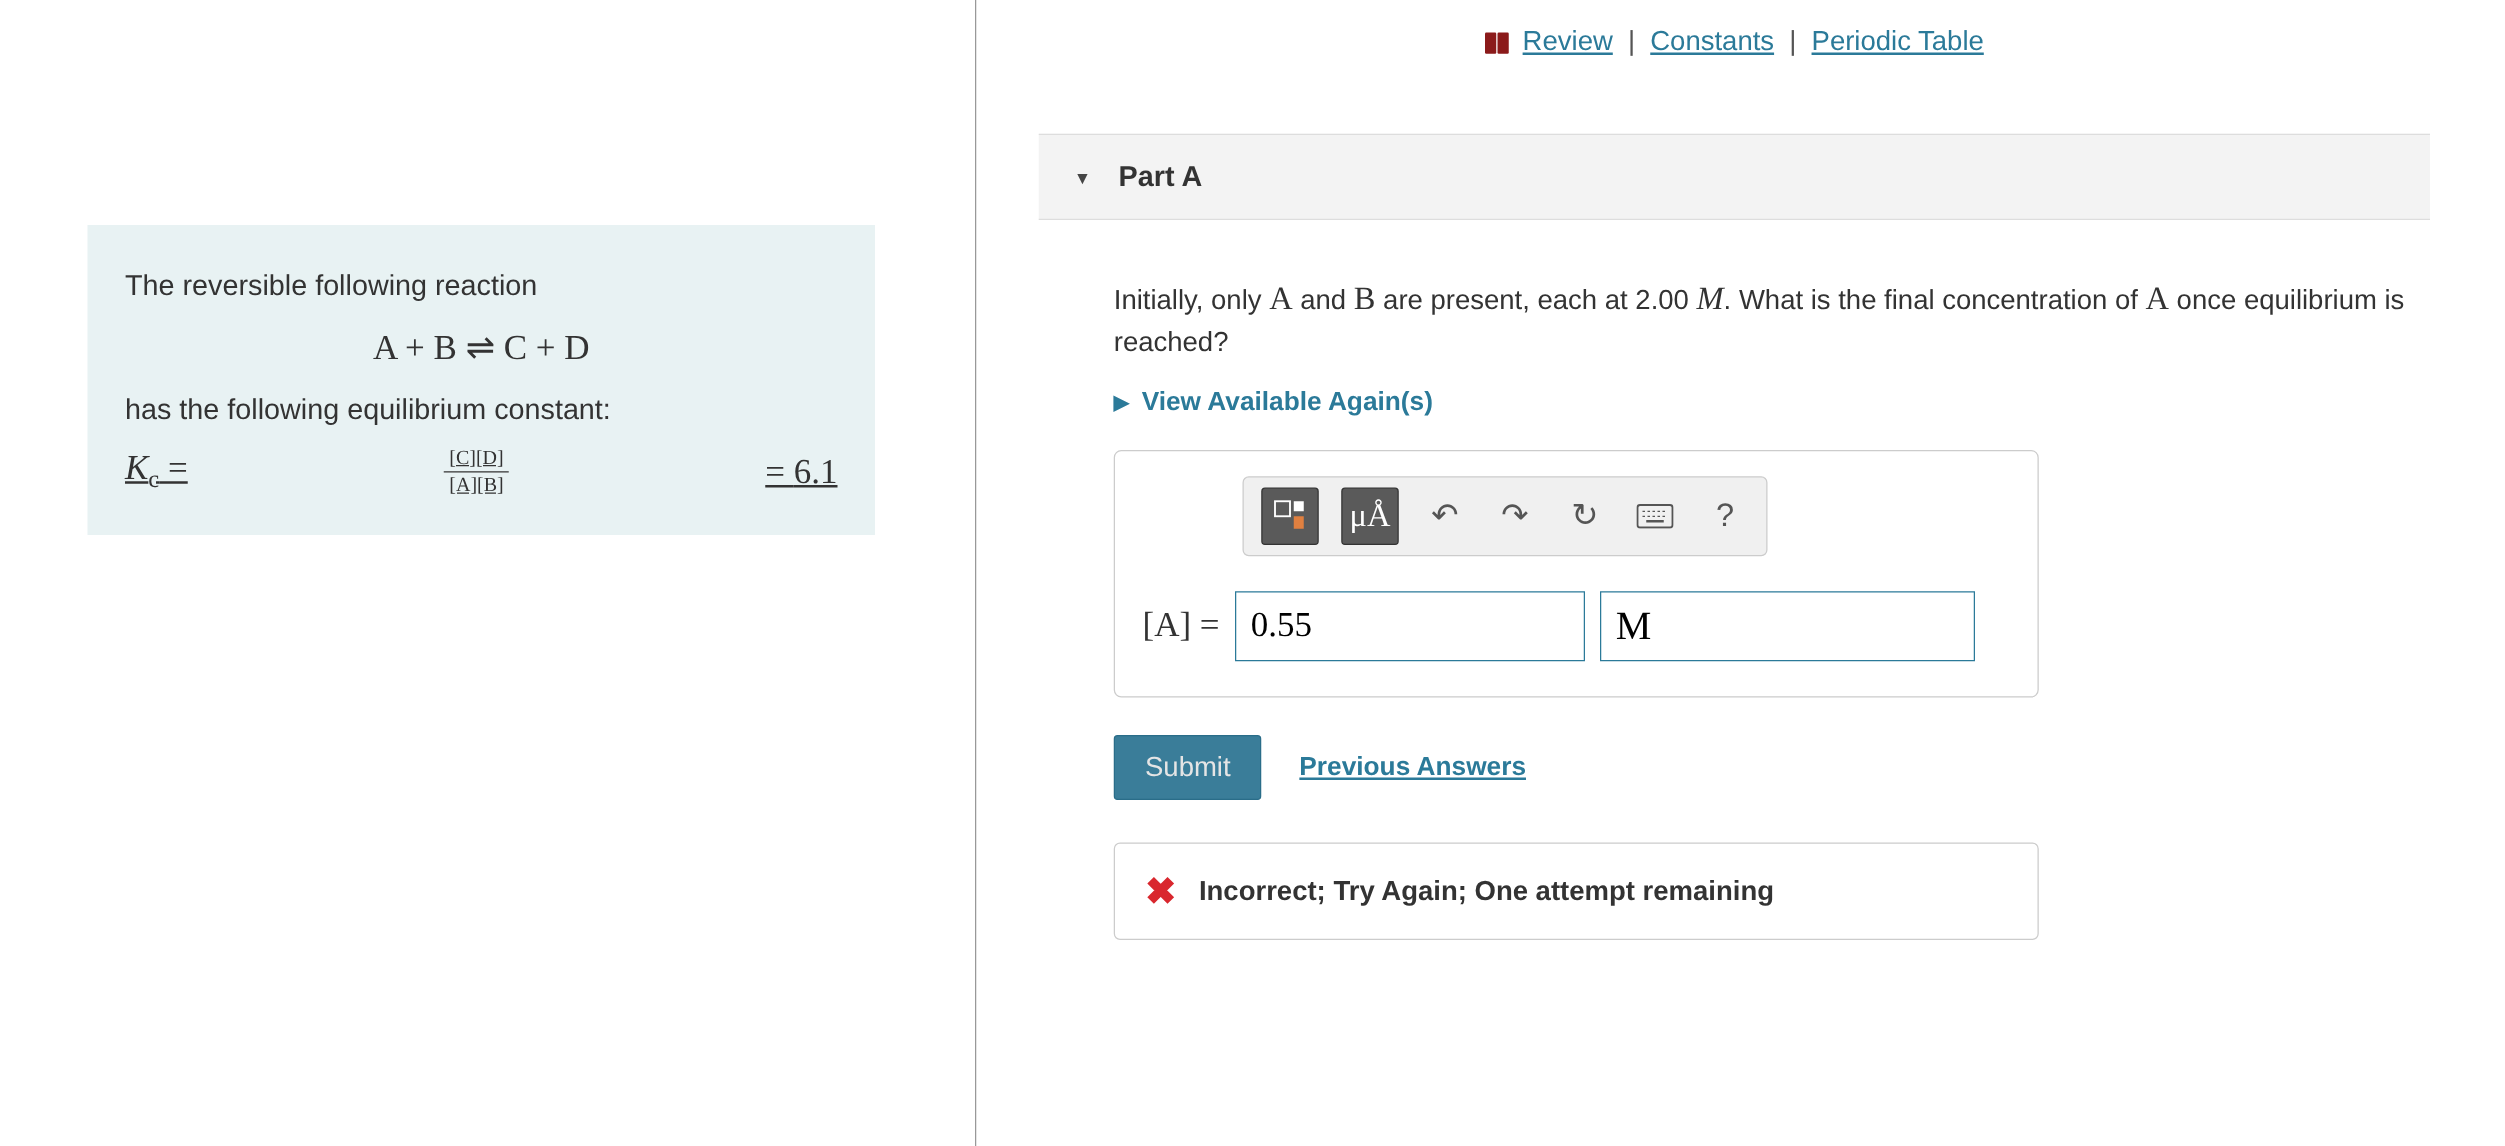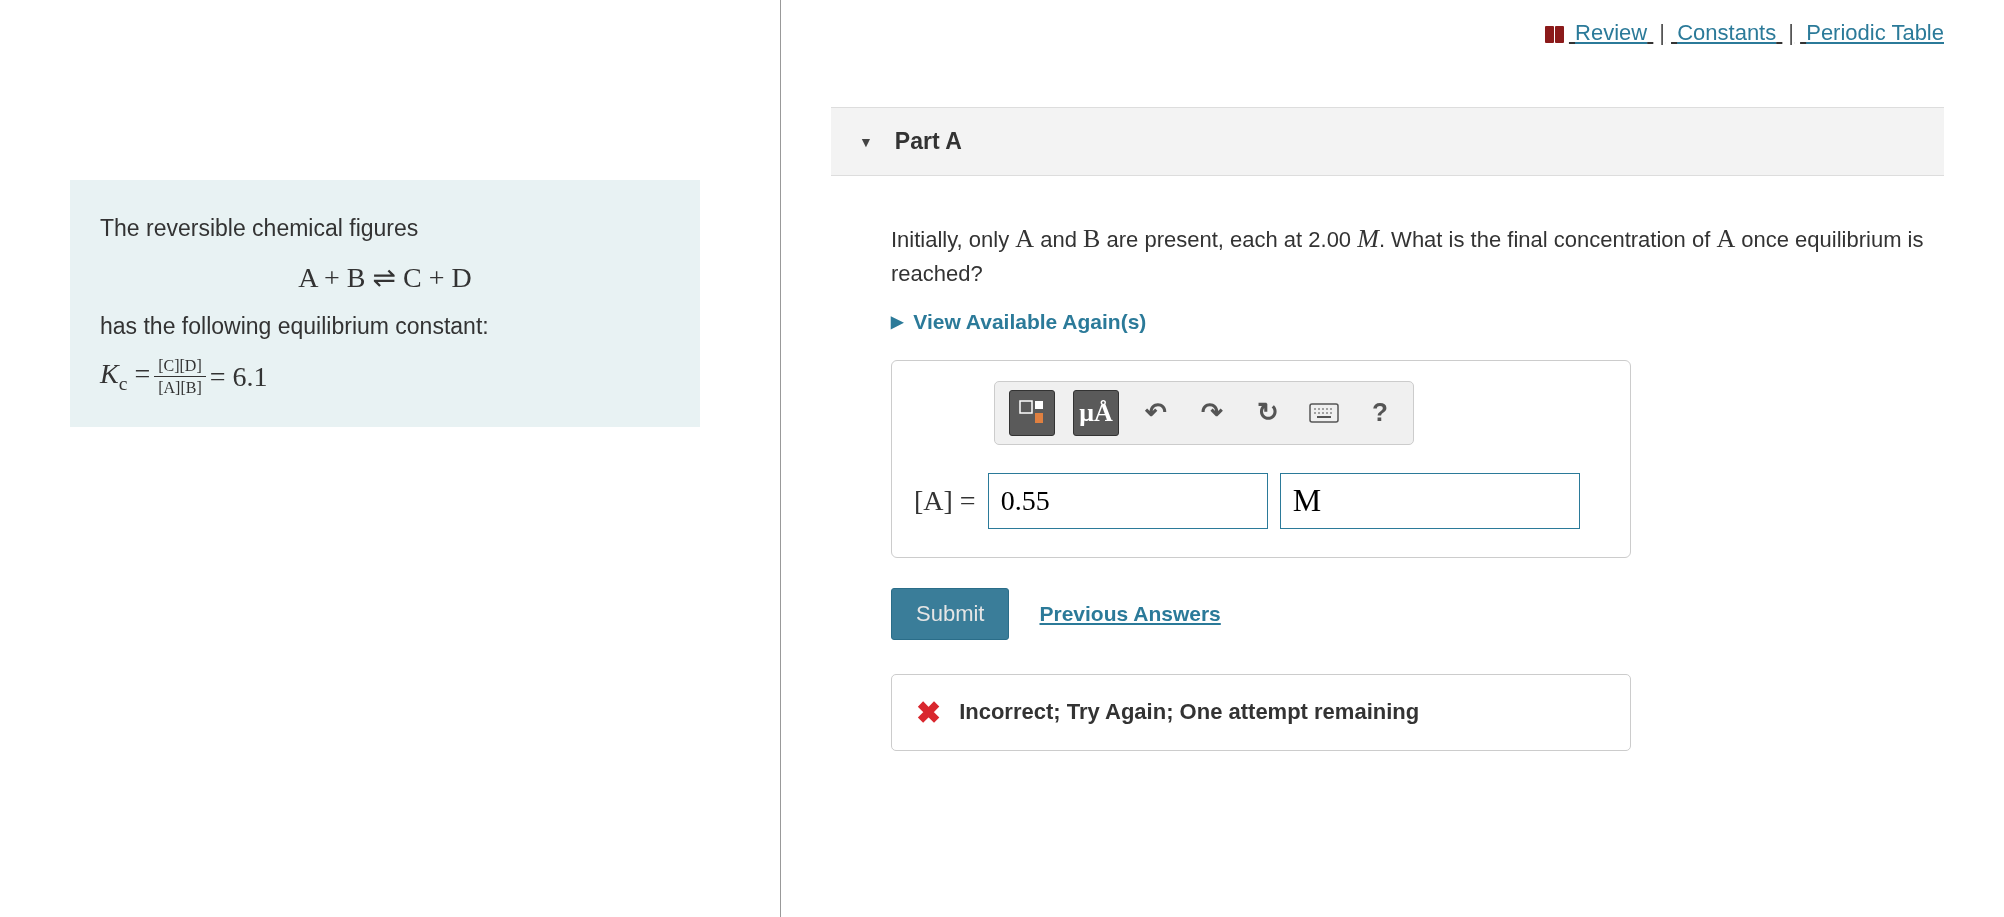--- a/index.html
+++ b/index.html
@@ -5,46 +5,46 @@
   * { box-sizing: border-box; margin: 0; padding: 0; }
   body { font-family: Arial, Helvetica, sans-serif; font-size: 20px; color: #333; background: #fff; }
   .container { display: flex; width: 2004px; height: 917px; }
   .left-panel { width: 780px; padding: 50px 80px 50px 70px; }
   .divider { width: 1px; background: #999; }
   .right-panel { flex: 1; padding: 0 60px 40px 50px; }
   
   .info-box { background: #e8f2f3; padding: 30px 30px 30px 30px; margin-top: 130px; }
   .info-box p { font-size: 23px; line-height: 1.6; color: #333; margin-bottom: 12px; }
   .eq-line { text-align: center; font-family: 'Times New Roman', serif; font-size: 28px; margin: 14px 0; }
-  .kc-line { text-align: center; font-family: 'Times New Roman', serif; font-size: 28px; margin: 10px 0 0 0; display:flex; align-items:center; justify-content:flex-start; gap:4px; }
+  .kc-line { text-align: center; font-family: 'Times New Roman', serif; font-size: 28px; margin: 10px 0 0 0; display:flex; align-items:center; justify-content:space-between; gap:4px;text-decoration:underline; }
   .frac { display: inline-block; vertical-align: middle; text-align: center; font-size: 16px; line-height:1.1;}
   .frac .num { display:block; border-bottom: 1.5px solid #333; padding: 0 4px 2px 4px; }
   .frac .den { display:block; padding: 2px 4px 0 4px; }
   .sub { vertical-align: sub; font-size: 0.7em; }
   
-  .top-links { text-align: right; padding: 20px 0 60px 0; font-size: 22px; text-decoration: underline; }
+  .top-links { text-align: center; padding: 20px 0 60px 0; font-size: 22px; }
   .top-links a { color: #2b7a99; text-decoration: underline; }
   .top-links .sep { color: #555; margin: 0 6px; }
   .book-icon { display:inline-block; vertical-align:middle; margin-right:4px;}
   .book-icon span { display:inline-block; width:9px; height:17px; background:#8b1a1a; margin-right:1px; border-radius:1px; position:relative; top:2px;}
   
   .part-header { background: #f3f3f3; border: 1px solid #ddd; border-left:none; border-right:none; padding: 20px 28px; display:flex; align-items:center; gap: 22px; margin-bottom: 44px;}
   .part-header .tri { font-size: 14px; color:#444;}
   .part-header .title { font-weight: bold; font-size: 23px; }
   
   .question-body { padding-left: 60px; padding-right: 20px; }
   .q-text { font-size: 22px; line-height: 1.45; margin-bottom: 20px; }
   .q-text .mvar { font-family: 'Times New Roman', serif; font-size: 26px; }
   .q-instr { font-weight: bold; font-size: 22px; margin-bottom: 26px;}
   
   .hints-line { color:#2b7a99; font-weight:bold; font-size:21px; margin-bottom: 26px; cursor:pointer; display:flex; align-items:center; gap:10px;}
   .hints-line .tri-r { color:#2b7a99; font-size:16px;}
   
   .answer-box { border:1px solid #ccc; border-radius:6px; padding: 20px 22px 28px 22px; width: 740px; margin-bottom: 30px;}
-  .toolbar { background: #f0f0f0; border:1px solid #ccc; border-radius:5px; padding: 8px 14px; display:inline-flex; align-items:center; gap: 18px; margin-bottom: 28px; margin-left: 80px; font-weight: bold;}
+  .toolbar { background: #f0f0f0; border:1px solid #ccc; border-radius:5px; padding: 8px 14px; display:inline-flex; align-items:center; gap: 18px; margin-bottom: 28px; margin-left: 80px;}
   .tb-dark { background:#5a5a5a; border:1px solid #333; border-radius:3px; width:46px; height:46px; display:flex; align-items:center; justify-content:center; color:#fff; cursor:pointer;}
   .tb-btn { width:38px; height:38px; display:flex; align-items:center; justify-content:center; color:#555; font-size:26px; cursor:pointer;}
   .tb-units { font-family:'Times New Roman', serif; font-size:26px; color:#333;}
   
   .input-row { display:flex; align-items:center; gap: 12px;}
   .input-row .lbl { font-family:'Times New Roman', serif; font-size: 28px; }
   .val-input { border:1.5px solid #2b7a99; height: 56px; width: 280px; font-size:28px; font-family:'Times New Roman', serif; padding: 0 12px; }
   .unit-input { border:1.5px solid #2b7a99; height: 56px; width: 300px; font-size:32px; font-family:'Times New Roman', serif; padding: 0 12px; }
   
   .submit-row { display:flex; align-items:center; gap: 30px; margin-bottom: 34px;}
@@ -54,21 +54,21 @@
   .feedback { border:1px solid #ccc; border-radius:5px; padding: 20px 24px; display:flex; align-items:center; gap:18px; width: 740px;}
   .x-icon { color:#d9272e; font-size:30px; font-weight:bold;}
   .feedback .msg { font-weight:bold; font-size:22px;}
 </style>
 </head>
 <body>
 
 <div class="container">
   <div class="left-panel">
     <div class="info-box">
-      <p>The reversible chemical figures</p>
+      <p>The reversible following reaction</p>
       <div class="eq-line">
         <span>A + B</span>
         <span> ⇌ </span>
         <span>C + D</span>
       </div>
       <p>has the following equilibrium constant:</p>
       <div class="kc-line">
         <span><i>K</i><span class="sub">c</span> =</span>
         <span class="frac">
           <span class="num">[C][D]</span>

